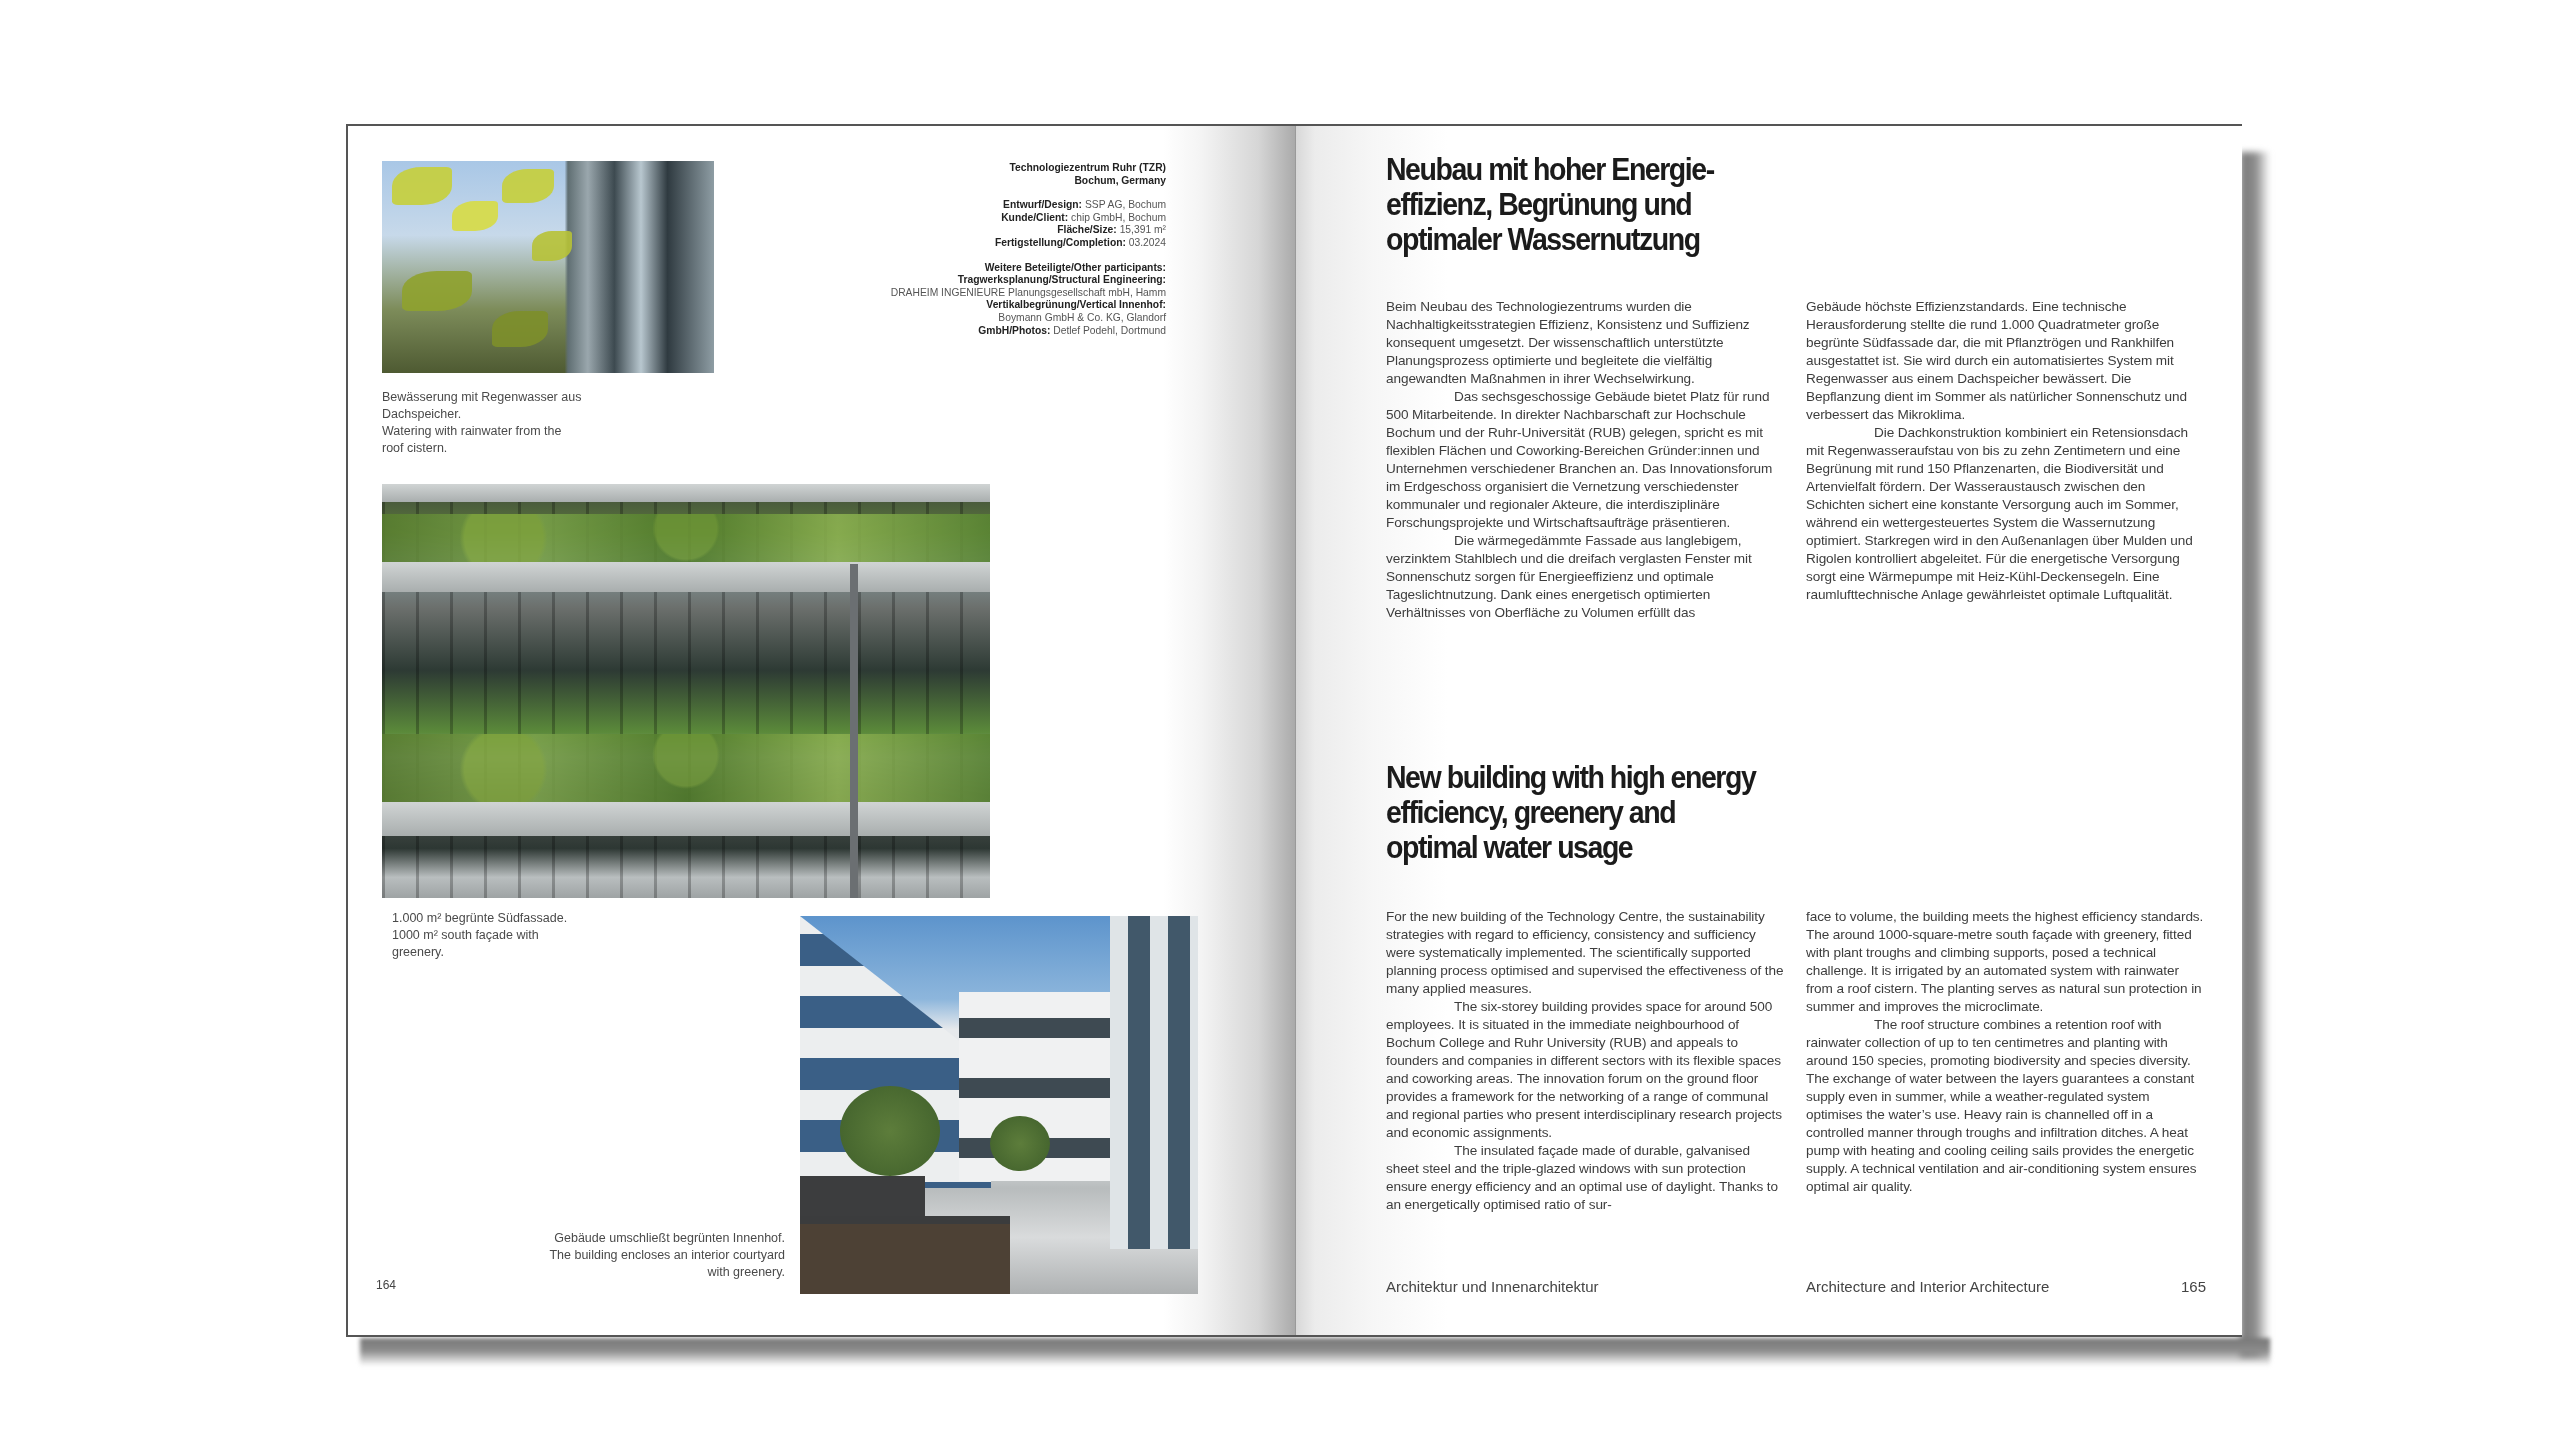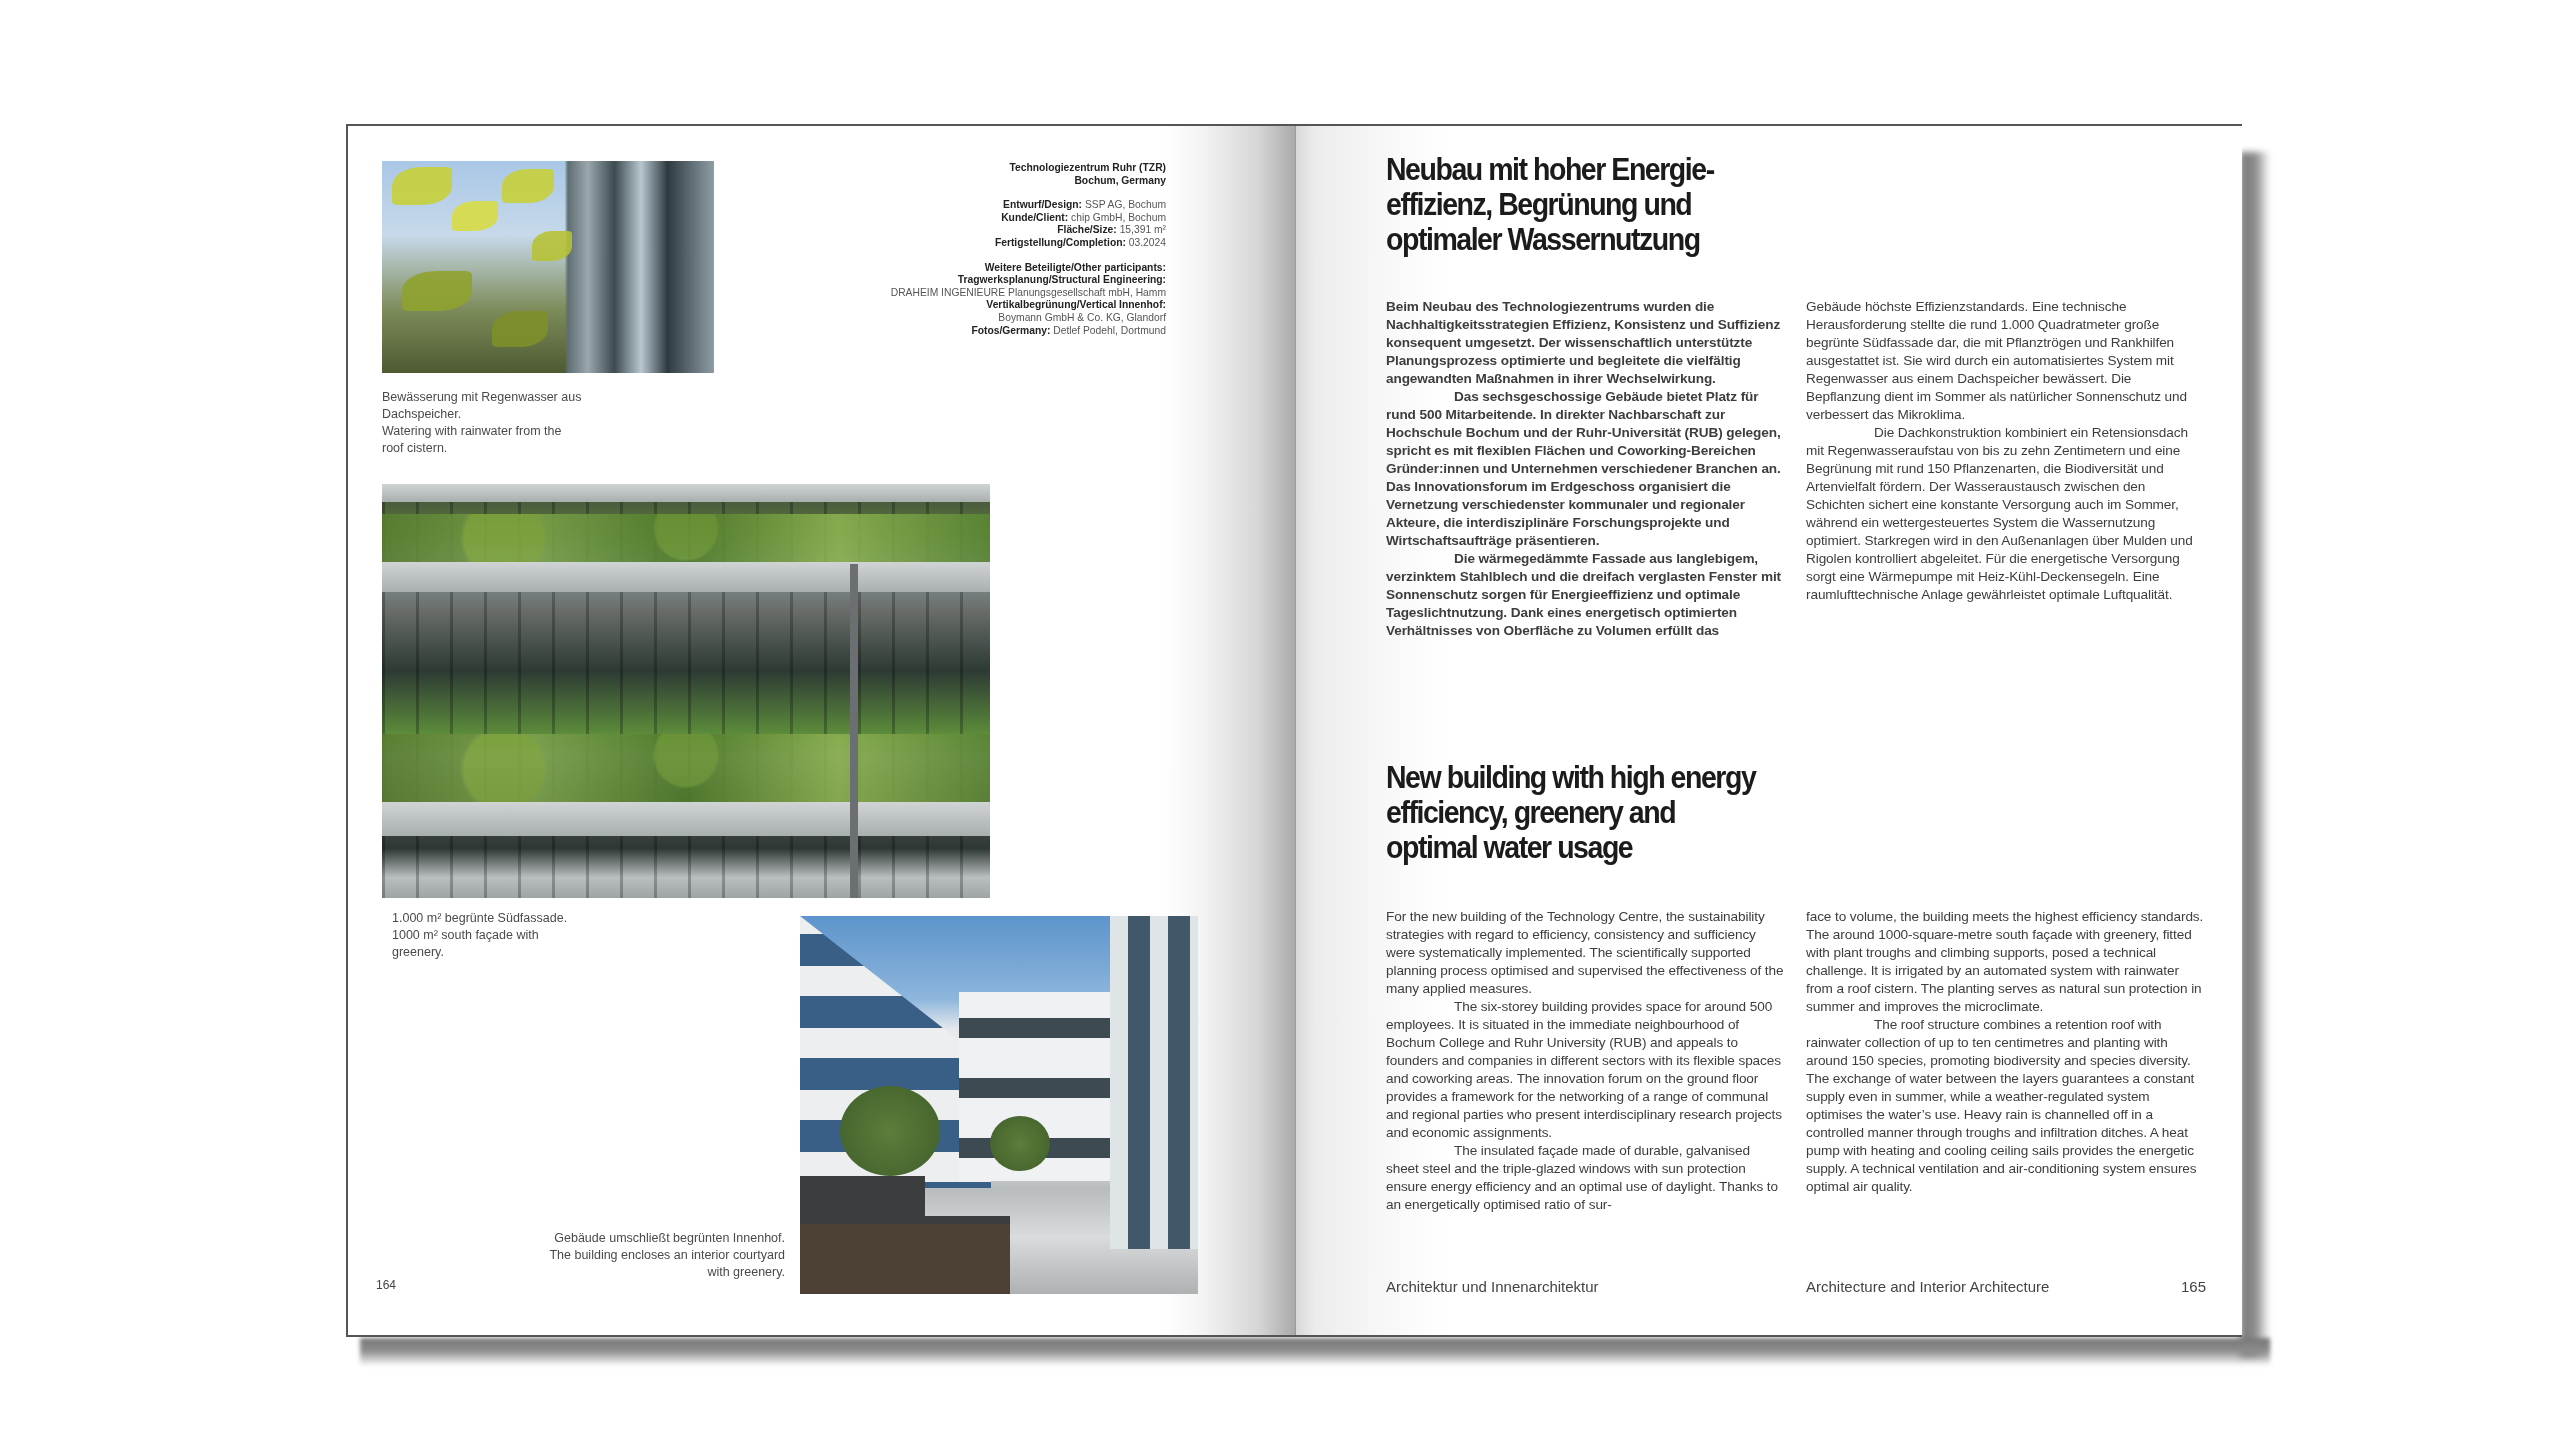--- a/index.html
+++ b/index.html
@@ -49,21 +49,21 @@
   .credits .gap { height:12px; }
   .folio { position:absolute; font-size:12px; color:#444; }
   .folio-left { left:28px; top:1152px; }
   .headline { position:absolute; font-family:"Liberation Sans", sans-serif; font-weight:bold; color:#1b1b1b;
     font-size:31px; line-height:35px; letter-spacing:-1.6px; transform:scaleX(.92); transform-origin:left top; }
   .h-de { left:90px; top:26px; width:420px; }
   .h-en { left:90px; top:634px; width:420px; }
   .col { position:absolute; font-size:13.6px; line-height:18px; color:#3d3d3d; width:400px; letter-spacing:-.1px; }
   .col p { margin:0; }
   .col p.ind { text-indent:68px; }
-  .de-1 { left:90px; top:172px;font-weight:bold; }
+  .de-1 { left:90px; top:172px; }
   .de-2 { left:510px; top:172px; }
   .en-1 { left:90px; top:782px; }
   .en-2 { left:510px; top:782px; }
   .foot { position:absolute; top:1152px; font-size:15px; color:#444; }
   .foot-de { left:90px; }
   .foot-en { left:510px; }
   .folio-right { left:885px; }
 </style>
 </head>
 <body>
@@ -96,21 +96,21 @@
       <div><span class="b">Entwurf/Design:</span> <span>SSP AG, Bochum</span></div>
       <div><span class="b">Kunde/Client:</span> <span>chip GmbH, Bochum</span></div>
       <div><span class="b">Fläche/Size:</span> <span>15,391 m²</span></div>
       <div><span class="b">Fertigstellung/Completion:</span> <span>03.2024</span></div>
       <div class="gap"></div>
       <div class="b">Weitere Beteiligte/Other participants:</div>
       <div class="b">Tragwerksplanung/Structural Engineering:</div>
       <div>DRAHEIM INGENIEURE Planungsgesellschaft mbH, Hamm</div>
       <div class="b">Vertikalbegrünung/Vertical Innenhof:</div>
       <div>Boymann GmbH &amp; Co. KG, Glandorf</div>
-      <div><span class="b">Fotos/Germany:</span> <span>Detlef Podehl, Dortmund</span></div>
+      <div><span class="b">GmbH/Photos:</span> <span>Detlef Podehl, Dortmund</span></div>
     </div>
 
     <div class="photo ph-2">
       <div class="band" style="top:0;height:18px;"></div>
       <div class="green" style="top:30px;height:48px;"></div>
       <div class="band" style="top:78px;height:30px;"></div>
       <div class="green" style="top:250px;height:70px;"></div>
       <div class="band" style="top:318px;height:34px;"></div>
       <div class="pole"></div>
     </div>

